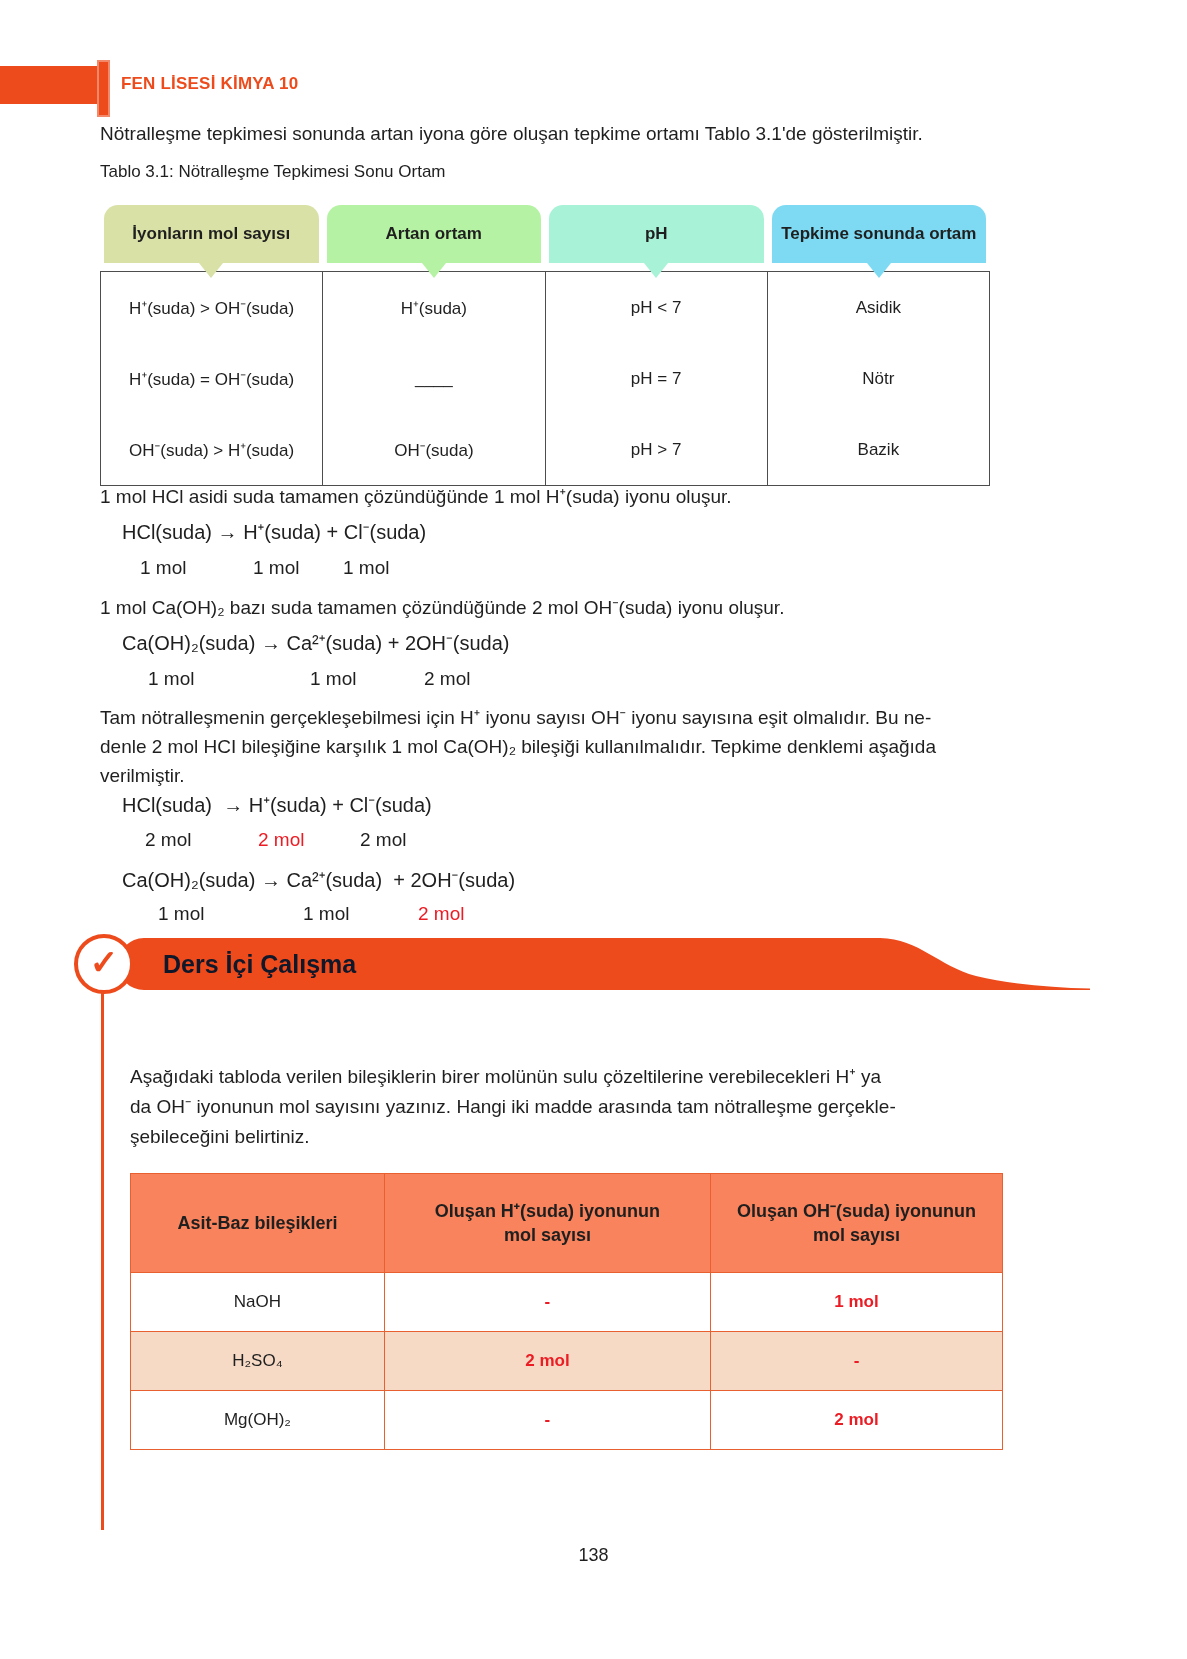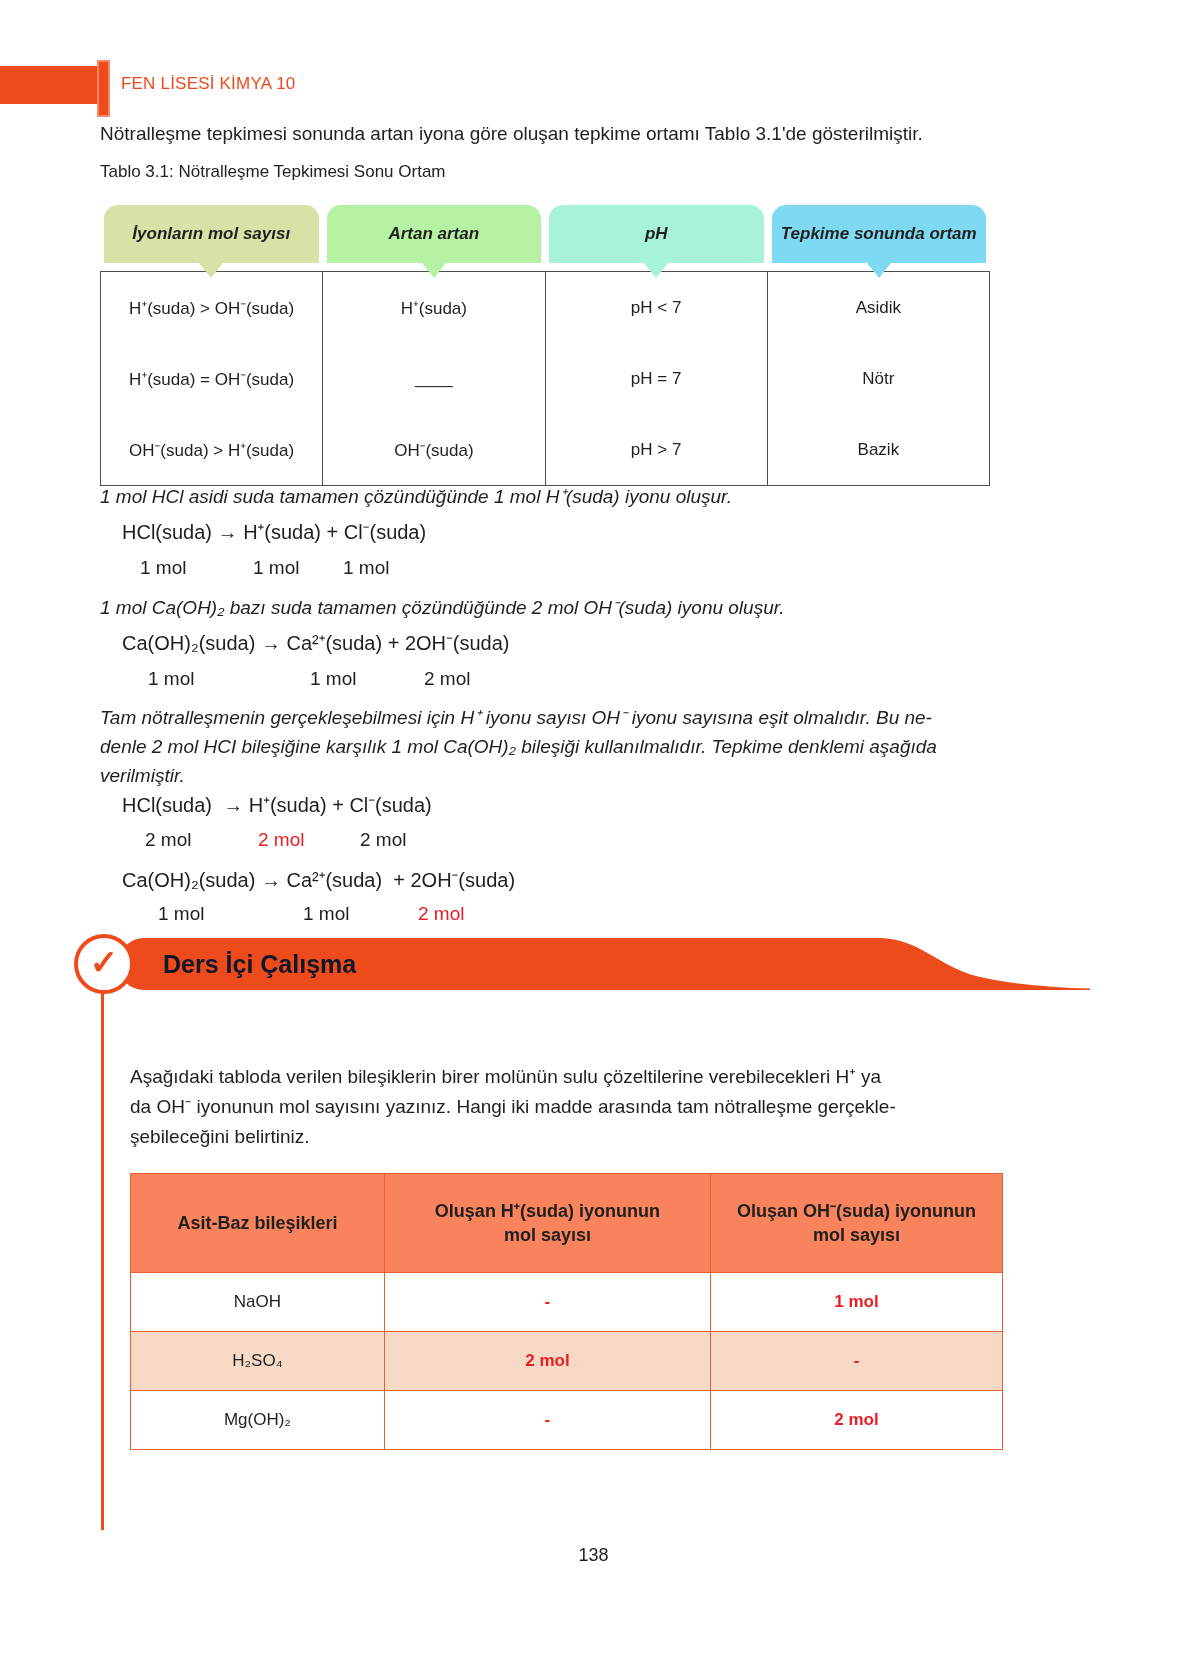--- a/index.html
+++ b/index.html
@@ -12,48 +12,48 @@
     --act-alt:#F6DAC6;
   }
   html,body{margin:0;padding:0;background:#fff;}
   .page{
     position:relative;width:1187px;height:1659px;background:#fff;
     font-family:"Liberation Sans",sans-serif;color:var(--ink);overflow:hidden;
   }
   
   .brand-h{position:absolute;left:0;top:66px;width:97px;height:38px;background:var(--orange);}
   .brand-v{position:absolute;left:97px;top:60px;width:13px;height:57px;background:var(--orange);box-shadow:inset 0 0 0 2px rgba(255,255,255,.35);}
-  .course-title{position:absolute;left:121px;top:74px;font-size:17px;font-weight:normal;color:var(--orange);letter-spacing:.2px;}
+  .course-title{position:absolute;left:121px;top:74px;font-size:17px;font-weight:bold;color:var(--orange);letter-spacing:.2px;}
   
   .intro{position:absolute;left:100px;top:120px;width:930px;font-size:19px;line-height:27px;margin:0;}
   .caption{position:absolute;left:100px;top:162px;font-size:17px;margin:0;}
   .caption b{font-weight:normal;}
   
   .t1{position:absolute;left:100px;top:197px;width:890px;}
   .t1-heads{display:grid;grid-template-columns:repeat(4,1fr);}
-  .t1-head{padding:8px 4px;position:relative;font-style:italic;}
+  .t1-head{padding:8px 4px;position:relative;}
   .bubble{
     height:58px;background:var(--bubble);border-radius:14px 14px 0 0;
     display:flex;align-items:center;justify-content:center;text-align:center;
     font-size:17px;font-weight:bold;line-height:20px;position:relative;
   }
   .bubble::after{
     content:"";position:absolute;top:100%;left:50%;transform:translateX(-50%);
     border-left:12px solid transparent;border-right:12px solid transparent;
     border-top:15px solid var(--bubble);z-index:2;
   }
   .t1-body{width:100%;border-collapse:collapse;table-layout:fixed;}
   .t1-body td{
     border:none;border-left:1px solid var(--t1-border);
     height:71px;text-align:center;vertical-align:middle;font-size:17px;padding:0 4px;
   }
   .t1-body td:first-child{border-left:none;}
   .t1-body{border:1px solid var(--t1-border);}
   
-  .bodytext{position:absolute;left:100px;margin:0;font-size:19px;line-height:29px;white-space:pre-line;font-style:italic;}
+  .bodytext{position:absolute;left:100px;margin:0;font-size:19px;line-height:29px;white-space:pre-line;}
   .eq{position:absolute;left:122px;margin:0;font-size:20px;white-space:pre;}
   .mols{position:absolute;left:100px;height:26px;width:520px;font-size:19px;}
   .mols span{position:absolute;top:0;white-space:nowrap;}
   .red{color:var(--red);}
   
   .banner-bar{position:absolute;left:118px;top:938px;width:762px;height:52px;background:var(--orange);border-radius:26px 0 0 26px;}
   .banner-tail{position:absolute;left:880px;top:938px;width:210px;height:52px;display:block;}
   .banner-title{position:absolute;left:163px;top:938px;height:52px;line-height:52px;font-size:25px;font-weight:bold;color:#0f172a;z-index:3;}
   .banner-circle{
     position:absolute;left:74px;top:934px;width:52px;height:52px;background:#fff;
@@ -89,21 +89,21 @@
 
   <p class="intro">Nötralleşme tepkimesi sonunda artan iyona göre oluşan tepkime ortamı Tablo 3.1'de gösterilmiştir.</p>
   <p class="caption"><b>Tablo 3.1:</b><span> Nötralleşme Tepkimesi Sonu Ortam</span></p>
 
   <div class="t1">
     <div class="t1-heads">
       <div class="t1-head">
         <div class="bubble" style="--bubble: #D9E1A6;">İyonların mol sayısı</div>
       </div>
       <div class="t1-head">
-        <div class="bubble" style="--bubble: #B6F2A4;">Artan artan</div>
+        <div class="bubble" style="--bubble: #B6F2A4;">Artan ortam</div>
       </div>
       <div class="t1-head">
         <div class="bubble" style="--bubble: #A8F2D7;">pH</div>
       </div>
       <div class="t1-head">
         <div class="bubble" style="--bubble: #7DDAF2;">Tepkime sonunda ortam</div>
       </div>
     </div>
     <table class="t1-body">
       <tbody>

